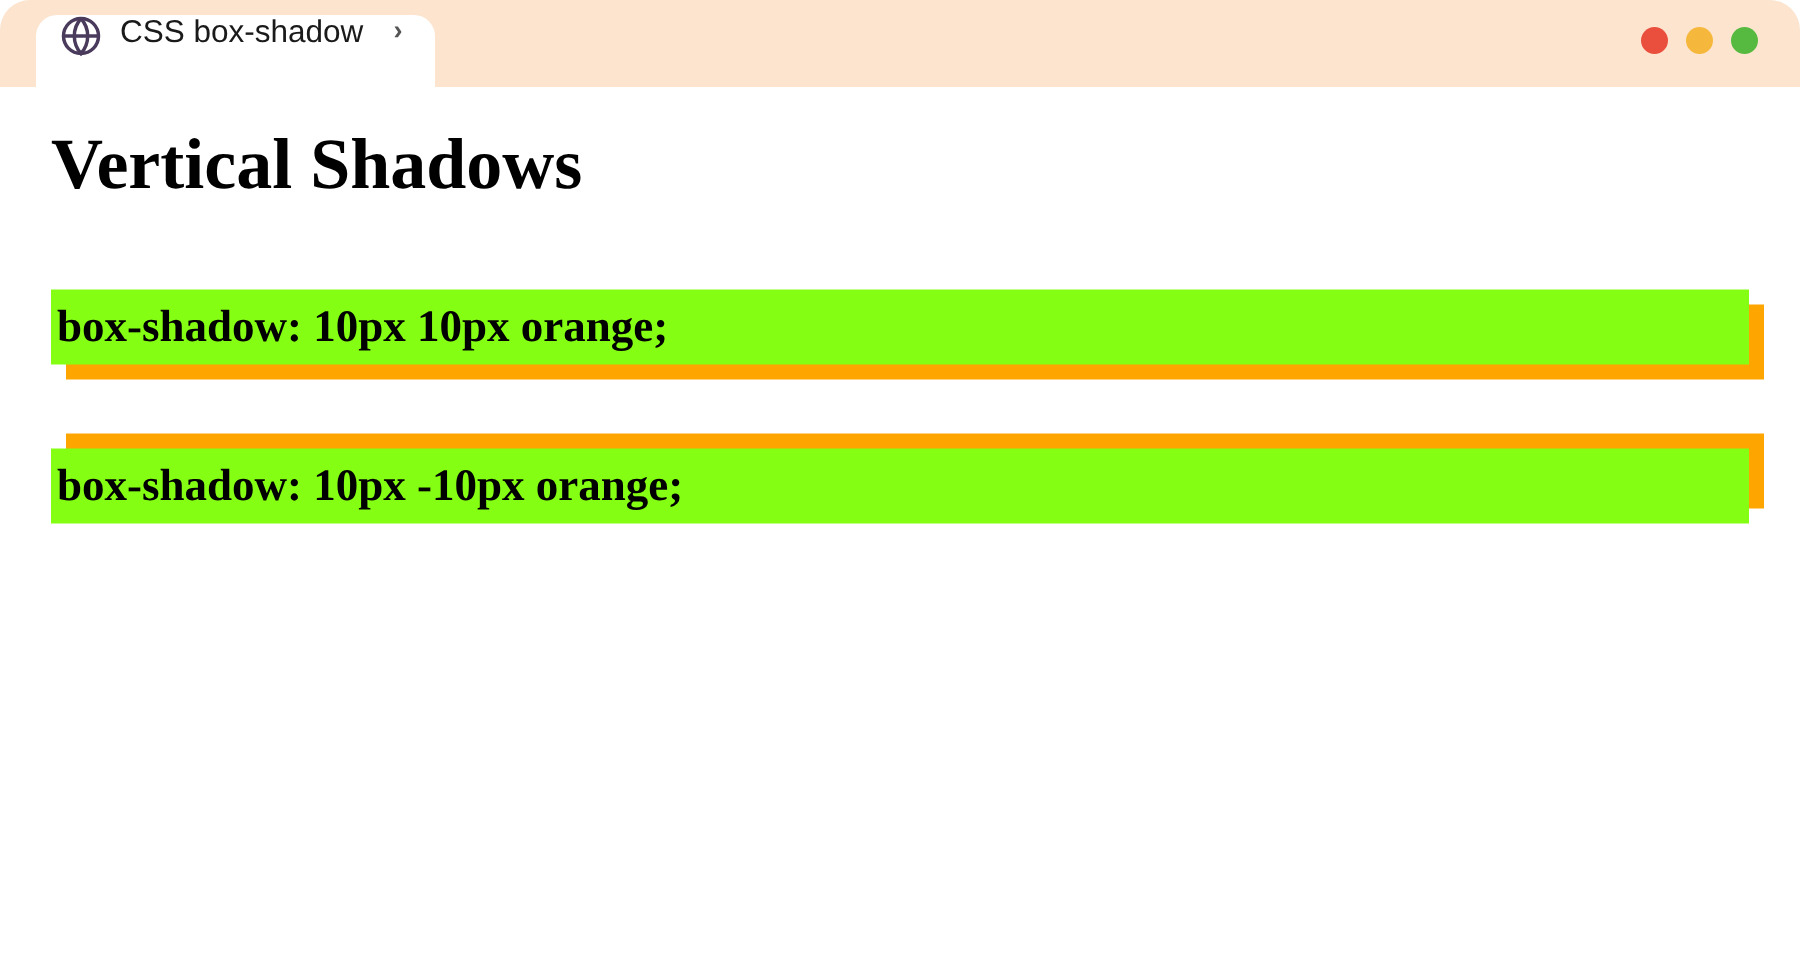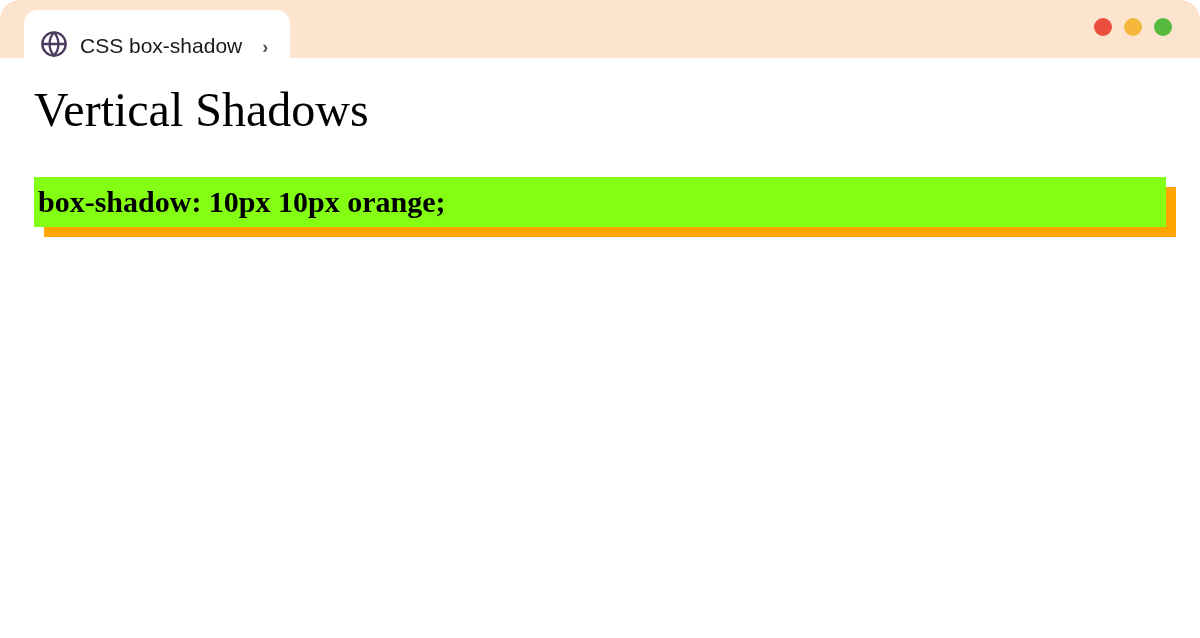--- a/index.html
+++ b/index.html
@@ -23,21 +23,21 @@
       align-items: flex-end;
       padding-left: 24px;
       position: relative;
     }
     .tab {
       background: #ffffff;
       height: 48px;
       border-radius: 14px 14px 0 0;
       padding: 0 22px 0 16px;
       display: flex;
-      align-items: flex-end;
+      align-items: flex-start;
       gap: 12px;
       position: relative;
     }
     .globe-icon {
       width: 28px;
       height: 28px;
       display: flex;
       align-items: center;
       justify-content: center;
     }
@@ -71,23 +71,23 @@
     .wc-red { background: #ea4f3d; }
     .wc-yellow { background: #f6b83c; }
     .wc-green { background: #56ba40; }
 
     .content {
       padding: 24px 34px 34px 34px;
       font-family: "Times New Roman", Times, serif;
     }
     .heading {
       font-size: 48px;
-      font-weight: 400;
+      font-weight: 700;
       color: #000;
-      margin-bottom: 40px;
+      margin-bottom: 56px;
     }
     .desc {
       font-size: 24px;
       color: #1a1a1a;
       margin-bottom: 34px;
       line-height: 1.35;
     }
     .demo-box {
       background: #84ff14;
       padding: 8px 4px;
@@ -125,13 +125,14 @@
   </div>
 </div>
 
 <div class="content">
   <h1 class="heading">Vertical Shadows</h1>
 
 
   <div class="demo-box shadow-down">box-shadow: 10px 10px orange;</div>
 
 
+  <div class="demo-box shadow-up">box-shadow: 10px -10px orange;</div>
 </div>
 
 </body></html>

